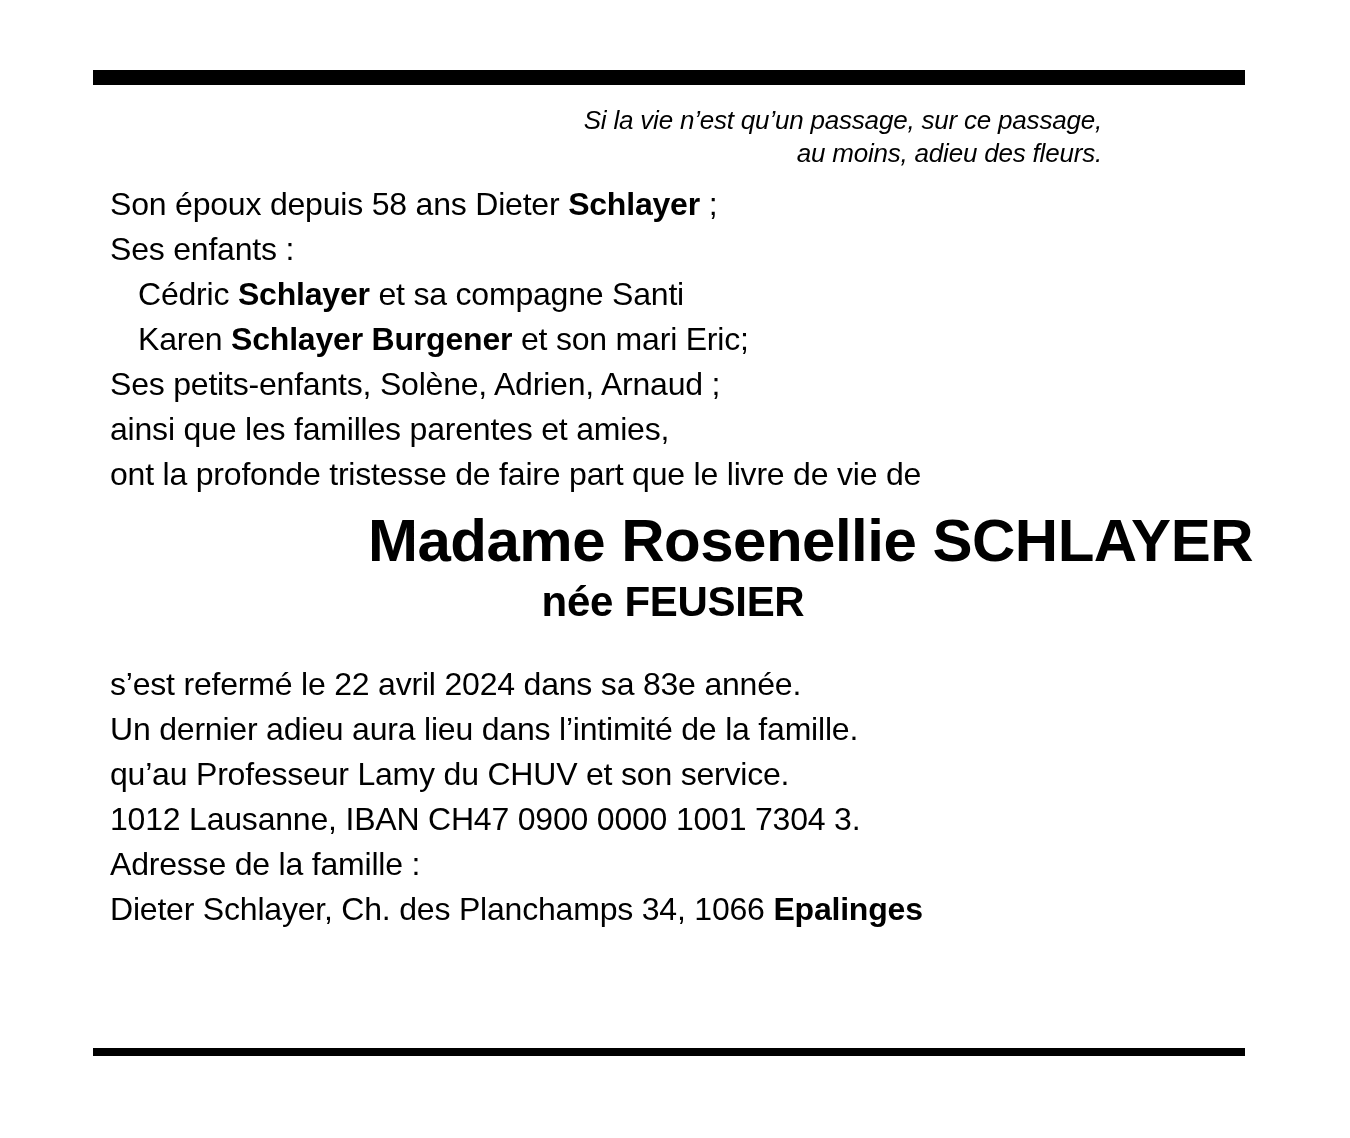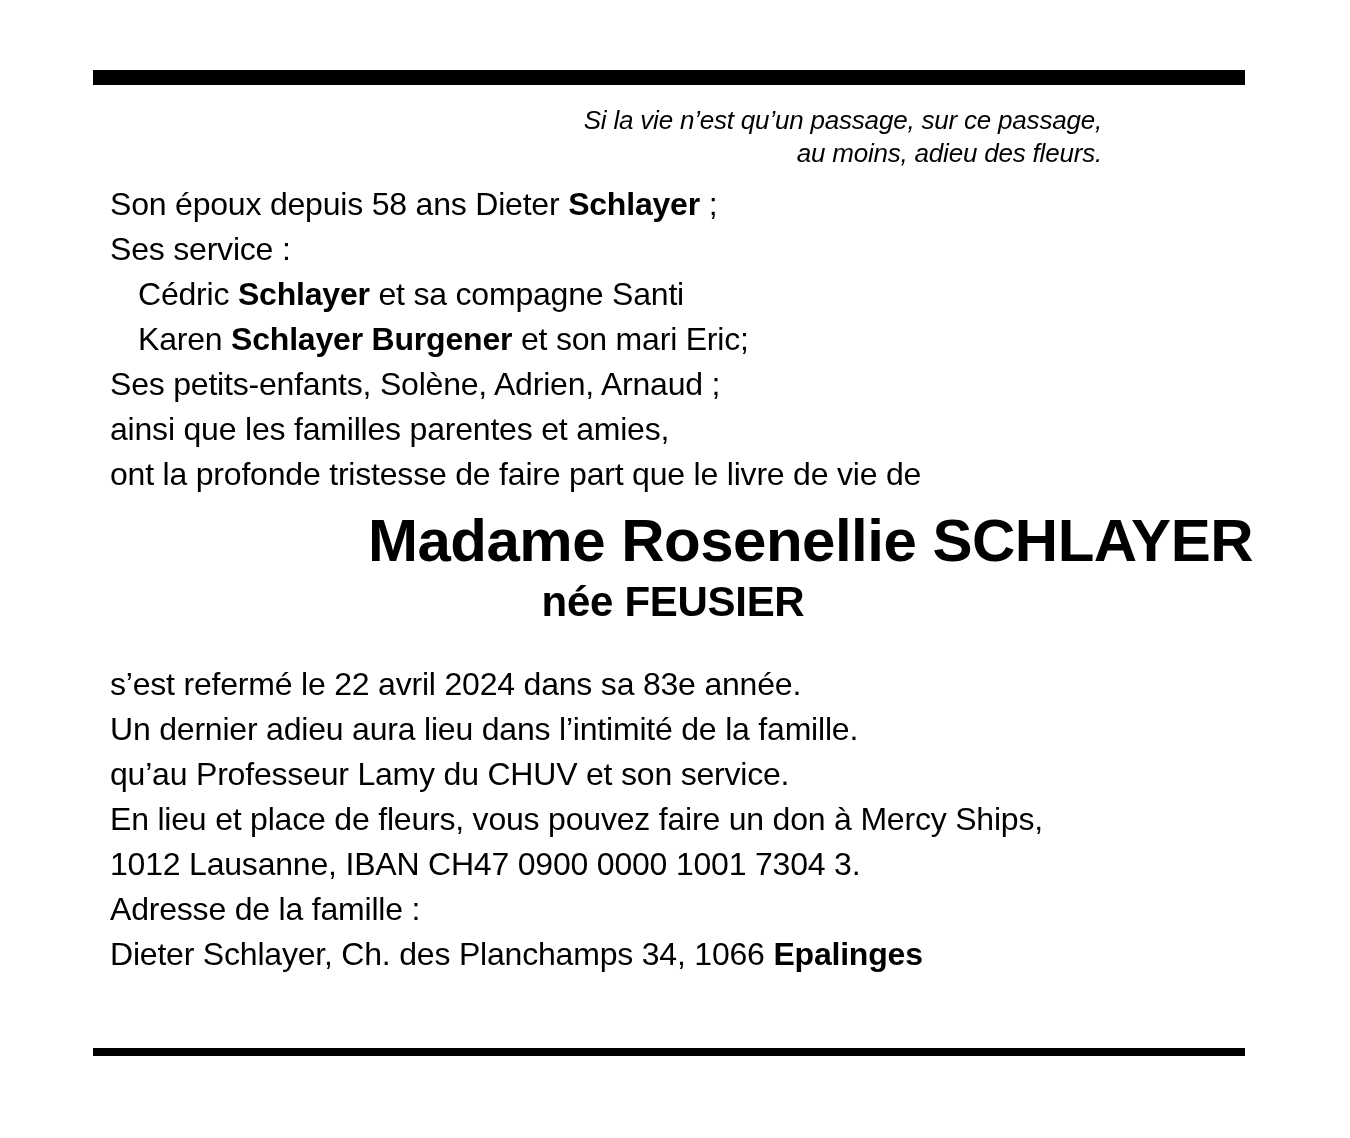--- a/index.html
+++ b/index.html
@@ -101,38 +101,37 @@
 
   <div class="rule rule-top"></div>
 
   <div class="epigraph">
     <div>Si la vie n’est qu’un passage, sur ce passage,</div>
     <div>au moins, adieu des fleurs.</div>
   </div>
 
   <div class="body-block">
       <div class="line">Son époux depuis 58 ans Dieter <b>Schlayer</b> ;</div>
-      <div class="line">Ses service :</div>
+      <div class="line">Ses enfants :</div>
       <div class="line indent">Cédric <b>Schlayer</b> et sa compagne Santi</div>
       <div class="line indent">Karen <b>Schlayer Burgener</b> et son mari Eric;</div>
       <div class="line">Ses petits-enfants, Solène, Adrien, Arnaud ;</div>
       <div class="line">ainsi que les familles parentes et amies,</div>
       <div class="line">ont la profonde tristesse de faire part que le livre de vie de</div>
     </div>
 
   <div class="deceased">
     <div class="deceased-name">Madame Rosenellie SCHLAYER</div>
     <div class="deceased-maiden">née FEUSIER</div>
   </div>
 
   <div class="closing-block">
       <div class="line">s’est refermé le 22 avril 2024 dans sa 83e année.</div>
       <div class="line">Un dernier adieu aura lieu dans l’intimité de la famille.</div>
       <div class="line">qu’au Professeur Lamy du CHUV et son service.</div>
-      <div class="line">En lieu et place de fleurs, vous pouvez faire un don à Mercy Ships,</div>
       <div class="line">1012 Lausanne, IBAN CH47 0900 0000 1001 7304 3.</div>
       <div class="line">Adresse de la famille :</div>
       <div class="line">Dieter Schlayer, Ch. des Planchamps 34, 1066 <b>Epalinges</b></div>
     </div>
 
   <div class="rule rule-bottom"></div>
 
 </div>
 
 </body></html>

